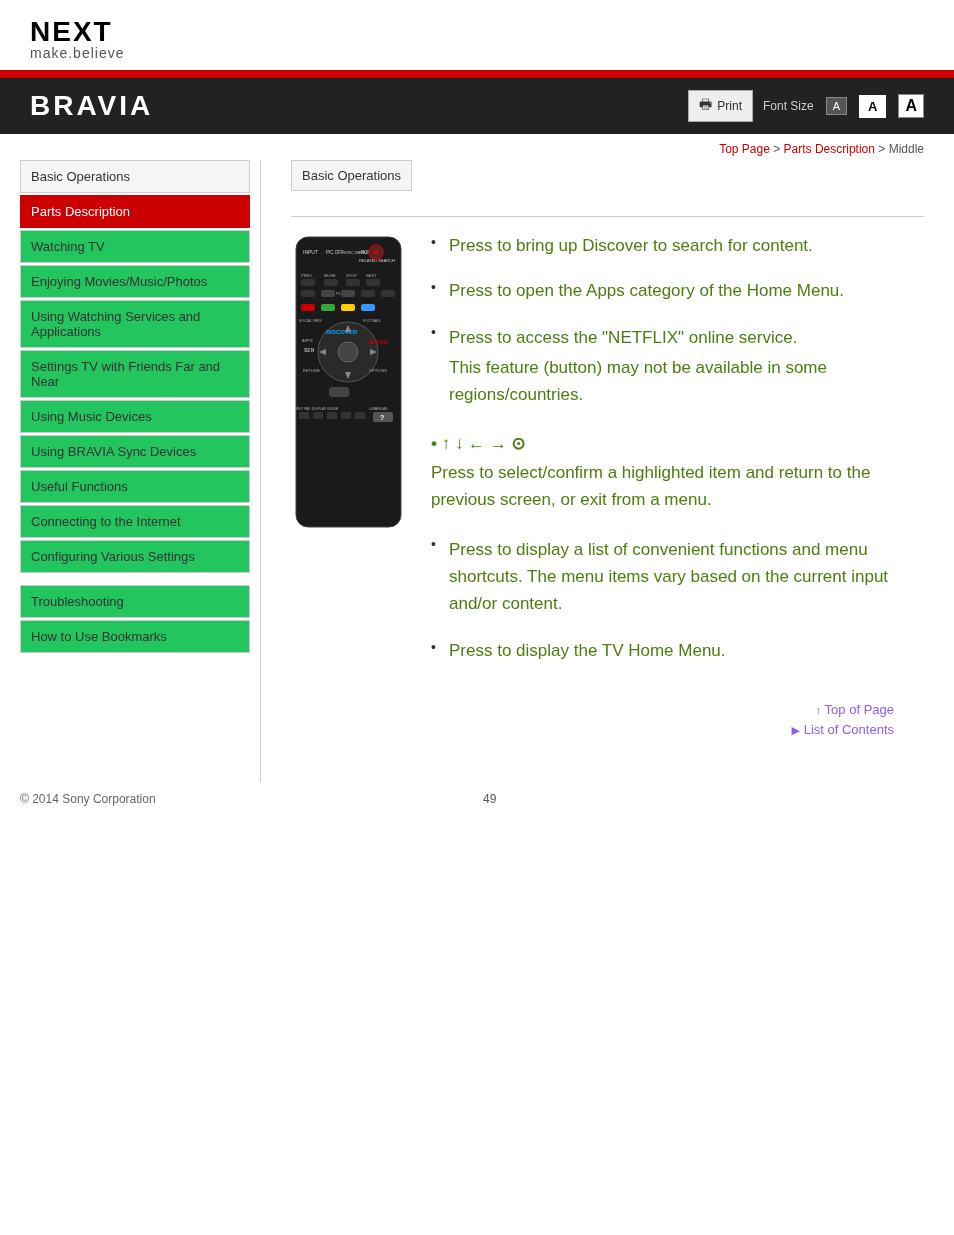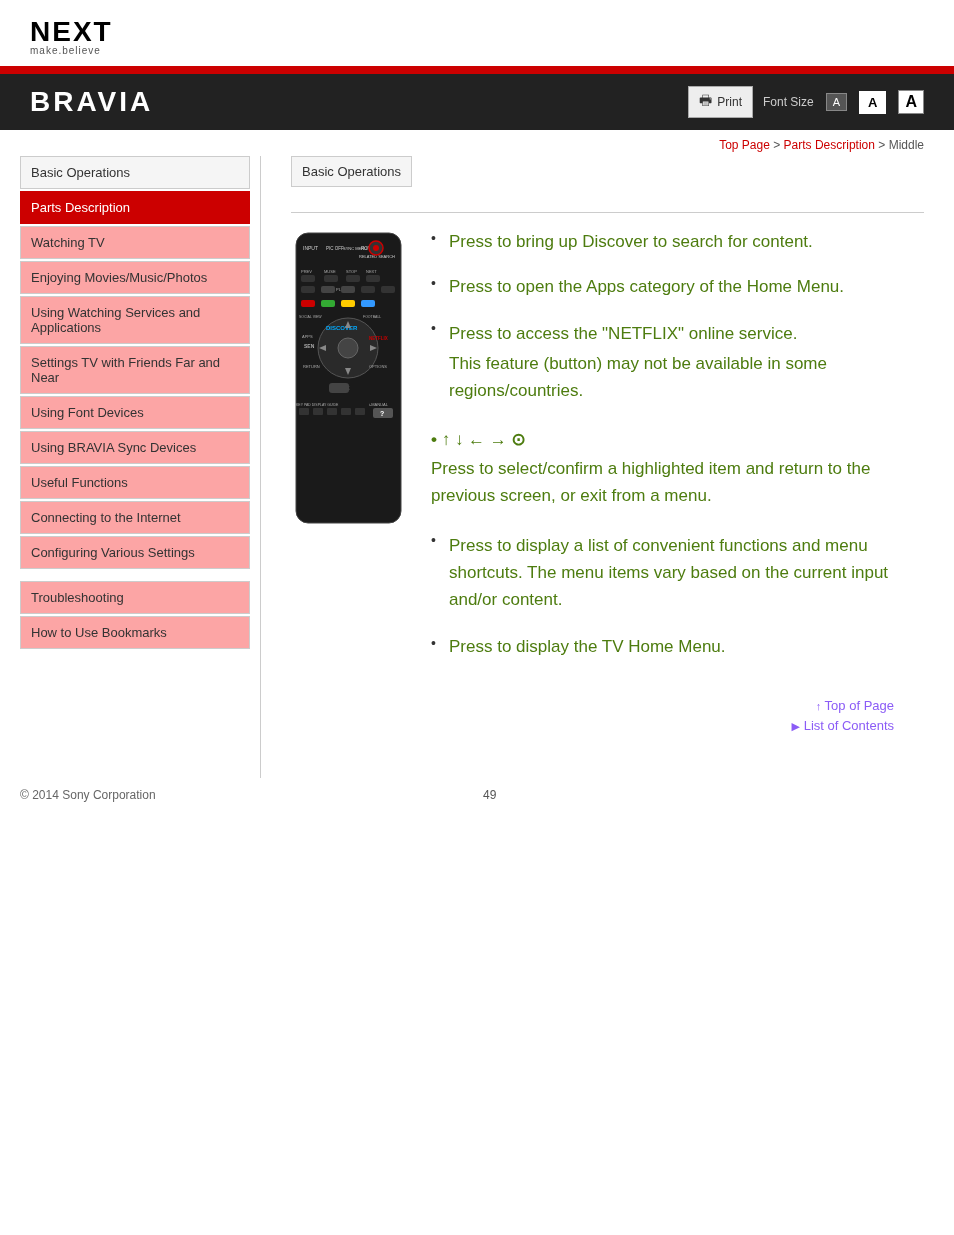--- a/index.html
+++ b/index.html
@@ -2,21 +2,21 @@
 <html><head>
   <meta charset="utf-8">
   <style>
     * { box-sizing: border-box; margin: 0; padding: 0; }
     body { font-family: Arial, sans-serif; font-size: 13px; background: #fff; color: #333; width: 954px; min-height: 1235px; }
 
     
     .sony-header { padding: 18px 30px 10px 30px; }
     .sony-logo { display: flex; flex-direction: column; line-height: 1; }
     .sony-logo-text { font-size: 28px; font-weight: bold; letter-spacing: 2px; color: #000; }
-    .sony-tagline { font-size: 10px; color: #555; letter-spacing: 1px; }
+    .sony-tagline { font-size: 14px; color: #555; letter-spacing: 1px; }
 
     
     .red-bar { height: 8px; background: #cc0000; width: 100%; }
 
     
     .bravia-bar { background: #222; padding: 12px 30px; display: flex; align-items: center; justify-content: space-between; }
     .bravia-title { color: #fff; font-size: 28px; font-weight: bold; letter-spacing: 3px; font-family: 'Arial Black', Arial, sans-serif; }
     .bravia-tools { display: flex; align-items: center; gap: 10px; }
     .print-btn { border: 1px solid #aaa; background: #eee; padding: 3px 10px; font-size: 12px; cursor: pointer; display: flex; align-items: center; gap: 5px; color: #333; }
     .print-icon { font-size: 14px; }
@@ -29,21 +29,21 @@
     .breadcrumb { text-align: right; padding: 8px 30px 4px 20px; font-size: 12px; }
     .breadcrumb a { color: #c00; text-decoration: none; }
     .breadcrumb span { color: #555; }
 
     
     .main-layout { display: flex; padding: 0 0 0 0; }
 
     
     .sidebar { width: 250px; min-width: 250px; padding: 0 0 20px 20px; }
     .sidebar-section-header { border: 1px solid #ccc; padding: 8px 10px; font-size: 13px; color: #333; margin-bottom: 2px; background: #f5f5f5; }
-    .sidebar-item { border: 1px solid #ccc; padding: 8px 10px; font-size: 13px; color: #333; margin-bottom: 2px; cursor: pointer; background: #fca5a5; }
+    .sidebar-item { border: 1px solid #ccc; padding: 8px 10px; font-size: 13px; color: #333; margin-bottom: 2px; cursor: pointer; background: #22c55e; }
     .sidebar-item.active { background: #cc0000; color: #fff; border-color: #cc0000; }
     .sidebar-divider { height: 10px; }
 
     
     .content { flex: 1; padding: 0 30px 30px 30px; border-left: 1px solid #ccc; margin-left: 10px; }
 
     
     .content-section-title { font-size: 13px; font-weight: normal; color: #333; border: 1px solid #ccc; padding: 7px 10px; margin-bottom: 15px; display: inline-block; background: #f5f5f5; }
 
     .content-body { display: flex; gap: 20px; }
@@ -108,21 +108,21 @@
 <div class="main-layout">
 
   <div class="sidebar">
     <div class="sidebar-section-header">Basic Operations</div>
 
     <div class="sidebar-item active">Parts Description</div>
     <div class="sidebar-item">Watching TV</div>
     <div class="sidebar-item">Enjoying Movies/Music/Photos</div>
     <div class="sidebar-item">Using Watching Services and Applications</div>
     <div class="sidebar-item">Settings TV with Friends Far and Near</div>
-    <div class="sidebar-item">Using Font Devices</div>
+    <div class="sidebar-item">Using Music Devices</div>
     <div class="sidebar-item">Using BRAVIA Sync Devices</div>
     <div class="sidebar-item">Useful Functions</div>
     <div class="sidebar-item">Connecting to the Internet</div>
     <div class="sidebar-item">Configuring Various Settings</div>
 
     <div class="sidebar-divider"></div>
 
     <div class="sidebar-item">Troubleshooting</div>
     <div class="sidebar-item">How to Use Bookmarks</div>
   </div>

